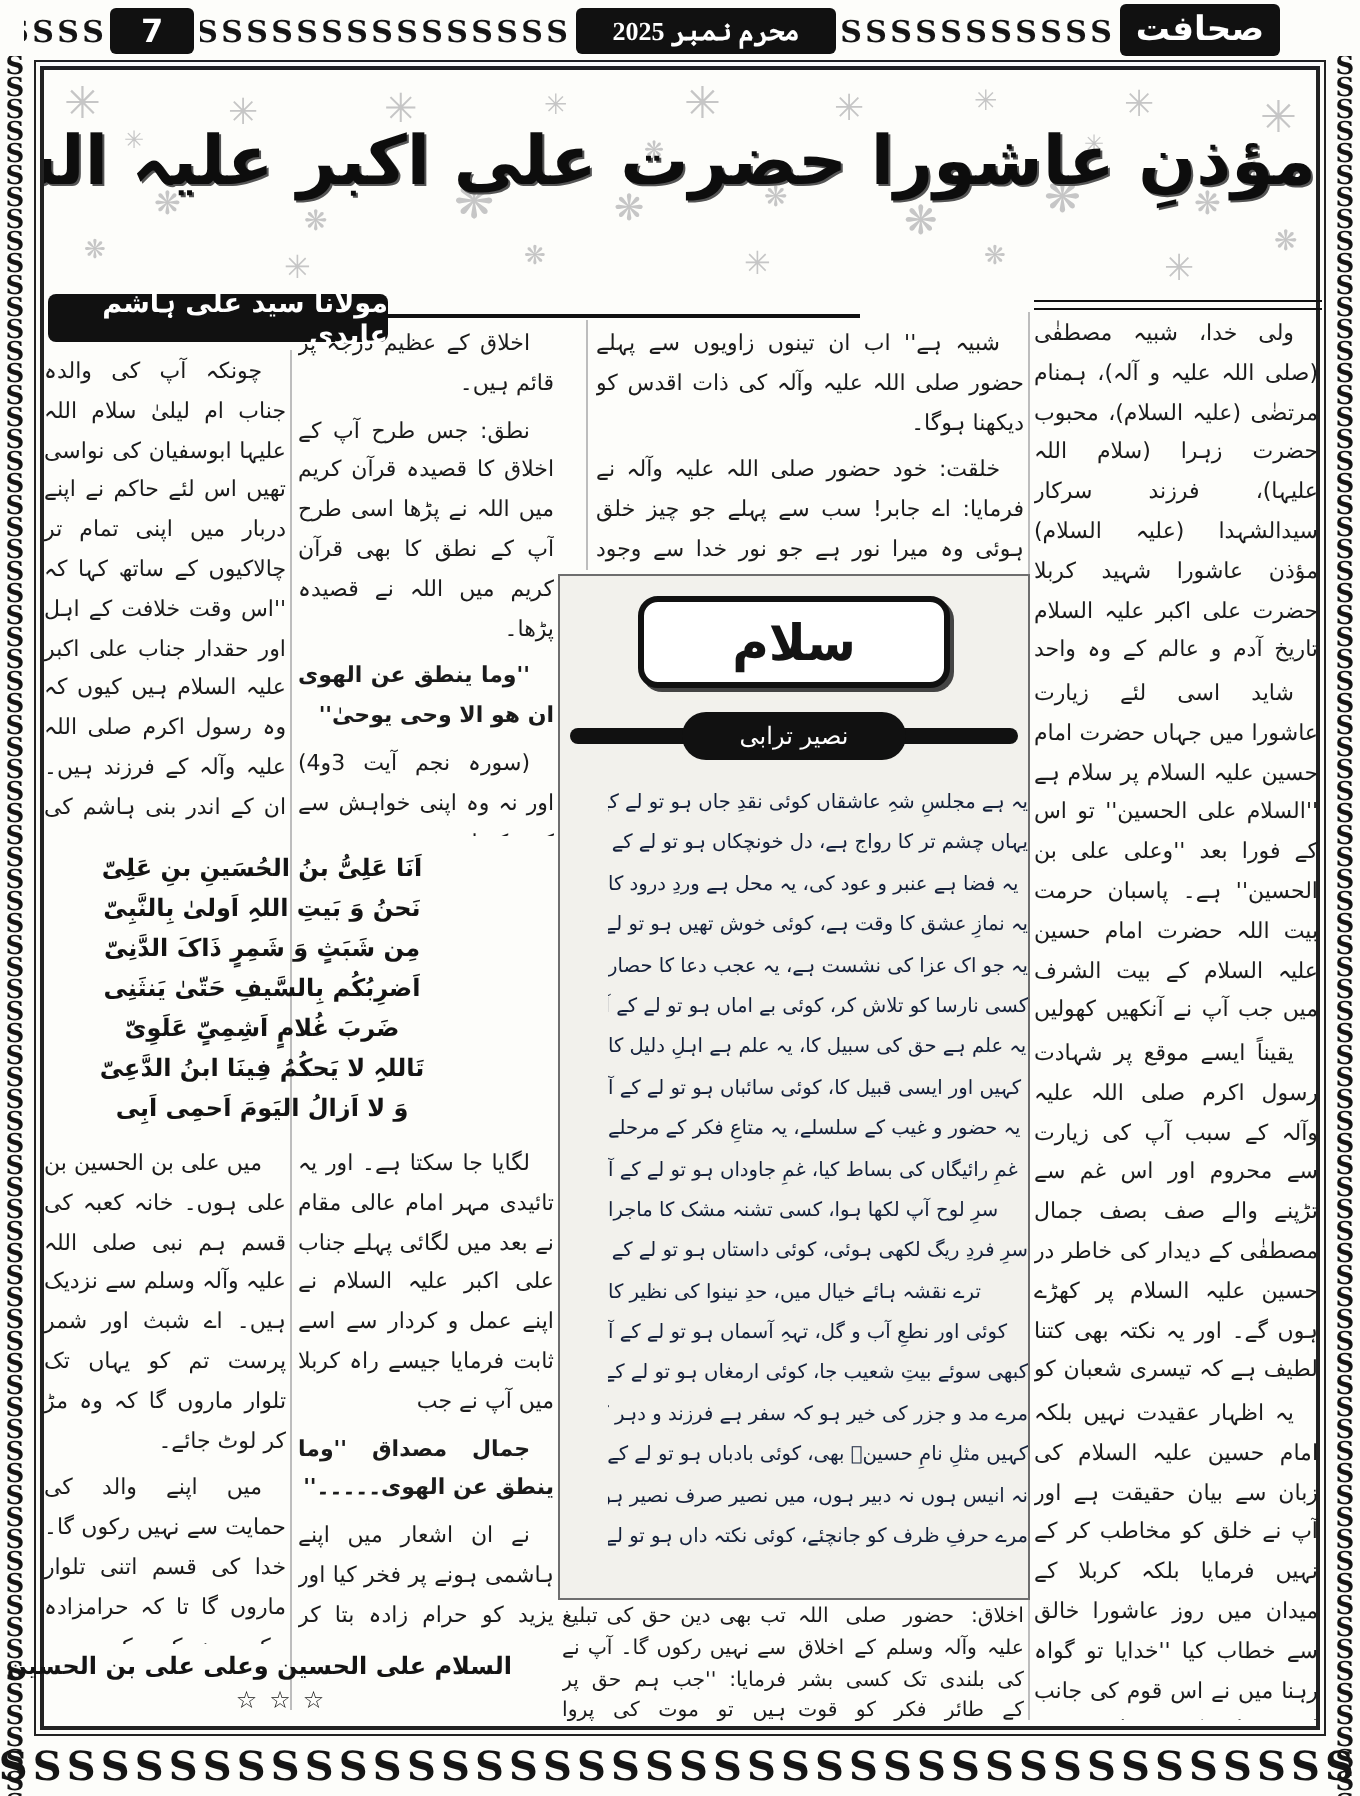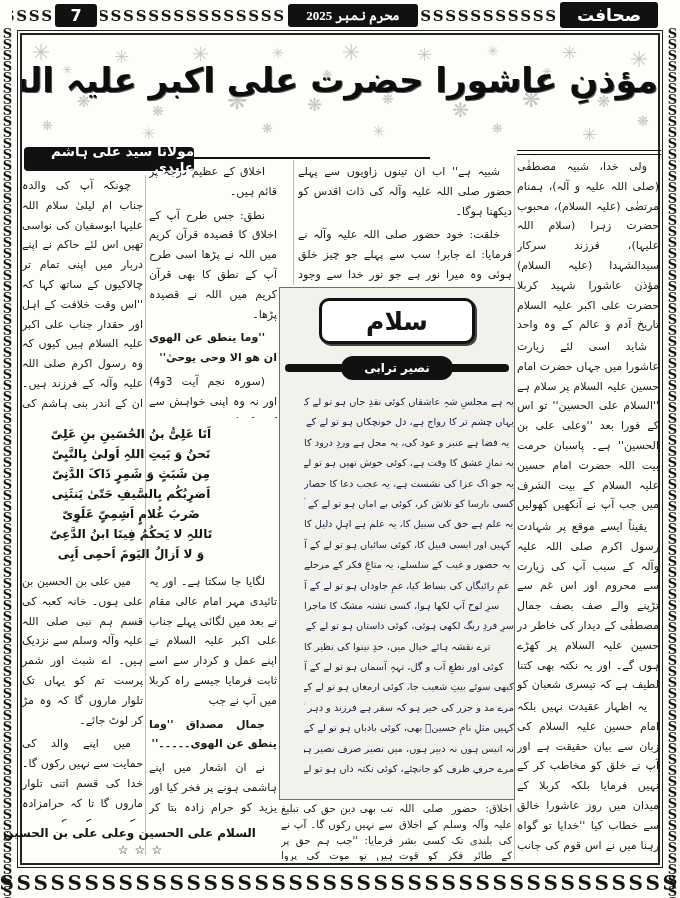--- a/index.html
+++ b/index.html
@@ -52,21 +52,21 @@
   .poem-box{position:absolute;left:279px;top:287px;width:234px;height:511px;
             background:#f2f1ec;border:1px solid #6e6e6e;overflow:hidden;}
   .salam-box{margin:10px auto 0;width:150px;height:40px;background:#fff;
              border:3px solid #111;border-radius:10px;box-shadow:2px 2px 0 #444;
              display:flex;align-items:center;justify-content:center;
              font-size:25px;font-weight:bold;letter-spacing:4px;direction:rtl;}
   .poet-row{position:relative;height:26px;margin-top:12px;}
   .poet-line{position:absolute;top:12px;left:10px;right:10px;height:1px;background:#8a8a8a;}
   .poet-pill{position:relative;margin:0 auto;width:112px;height:24px;background:#111;color:#fff;
              border-radius:12px;display:flex;align-items:center;justify-content:center;
-             font-size:12px;font-weight:bold;direction:rtl;
+             font-size:12px;font-weight:normal;direction:rtl;
              box-shadow:-64px 0 0 -8px #111,64px 0 0 -8px #111;}
   .poem-lines{margin-top:10px;}
   .pl{height:20.4px;font-size:9.8px;line-height:20.4px;white-space:nowrap;overflow:hidden;
       text-align:left;direction:rtl;color:#14203a;margin-left:24px;}
   
   .small-urdu{font-size:10.2px;line-height:1.55;}
 </style>
 </head>
 <body>
 
@@ -78,21 +78,21 @@
   <div class="chain chain-v" style="left:0;top:28px;height:870px;">SSSSSSSSSSSSSSSSSSSSSSSSSSSSSSSSSSSSSSSSSSSSSSSSSSSSSSSSSSSSSSSSSSSSSSSSSSSSSSSS</div>
   <div class="chain chain-v" style="left:665px;top:28px;height:870px;">SSSSSSSSSSSSSSSSSSSSSSSSSSSSSSSSSSSSSSSSSSSSSSSSSSSSSSSSSSSSSSSSSSSSSSSSSSSSSSSS</div>
   <div class="chain chain-bottom" style="left:0;top:870px;width:680px;height:28px;position:absolute;">SSSSSSSSSSSSSSSSSSSSSSSSSSSSSSSSSSSSSSSSSSSS</div>
 
   <div class="hdr-box" style="left:55px;top:4px;width:42px;height:23px;font-size:16px;">
     <span>7</span>
   </div>
   <div class="hdr-box" style="left:288px;top:4px;width:130px;height:23px;font-size:13px;font-family:Liberation Serif, serif;">
     <span>محرم نمبر 2025</span>
   </div>
-  <div class="hdr-box" style="left:560px;top:2px;width:98px;height:26px;font-size:17px;">
+  <div class="hdr-box" style="left:560px;top:2px;width:80px;height:26px;font-size:17px;">
     <span>صحافت</span>
   </div>
 
   <div class="frame">
       <div class="frame-inner"></div>
     </div>
 
   <div class="banner" id="banner">
     <div class="main-title">مؤذنِ عاشورا حضرت علی اکبر علیہ السلام</div>
   <span class="star" style="left: 10px; top: 8px; font-size: 22px;">✳</span>

